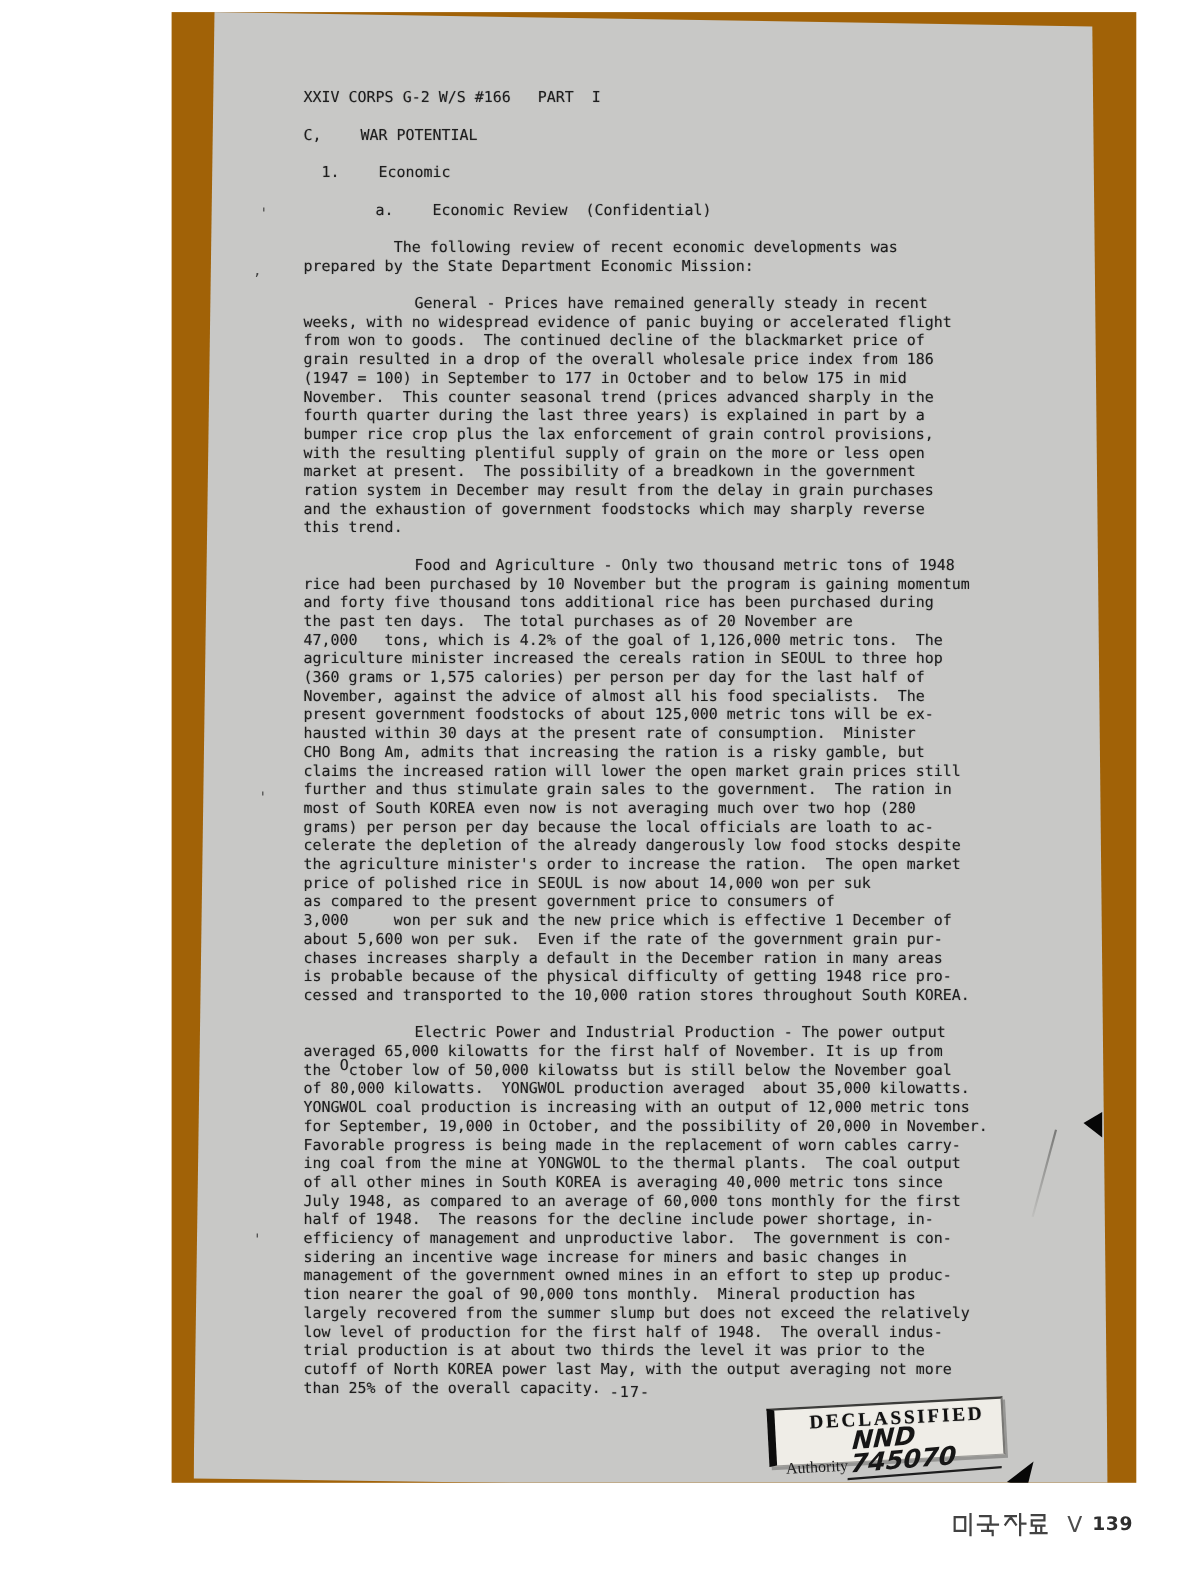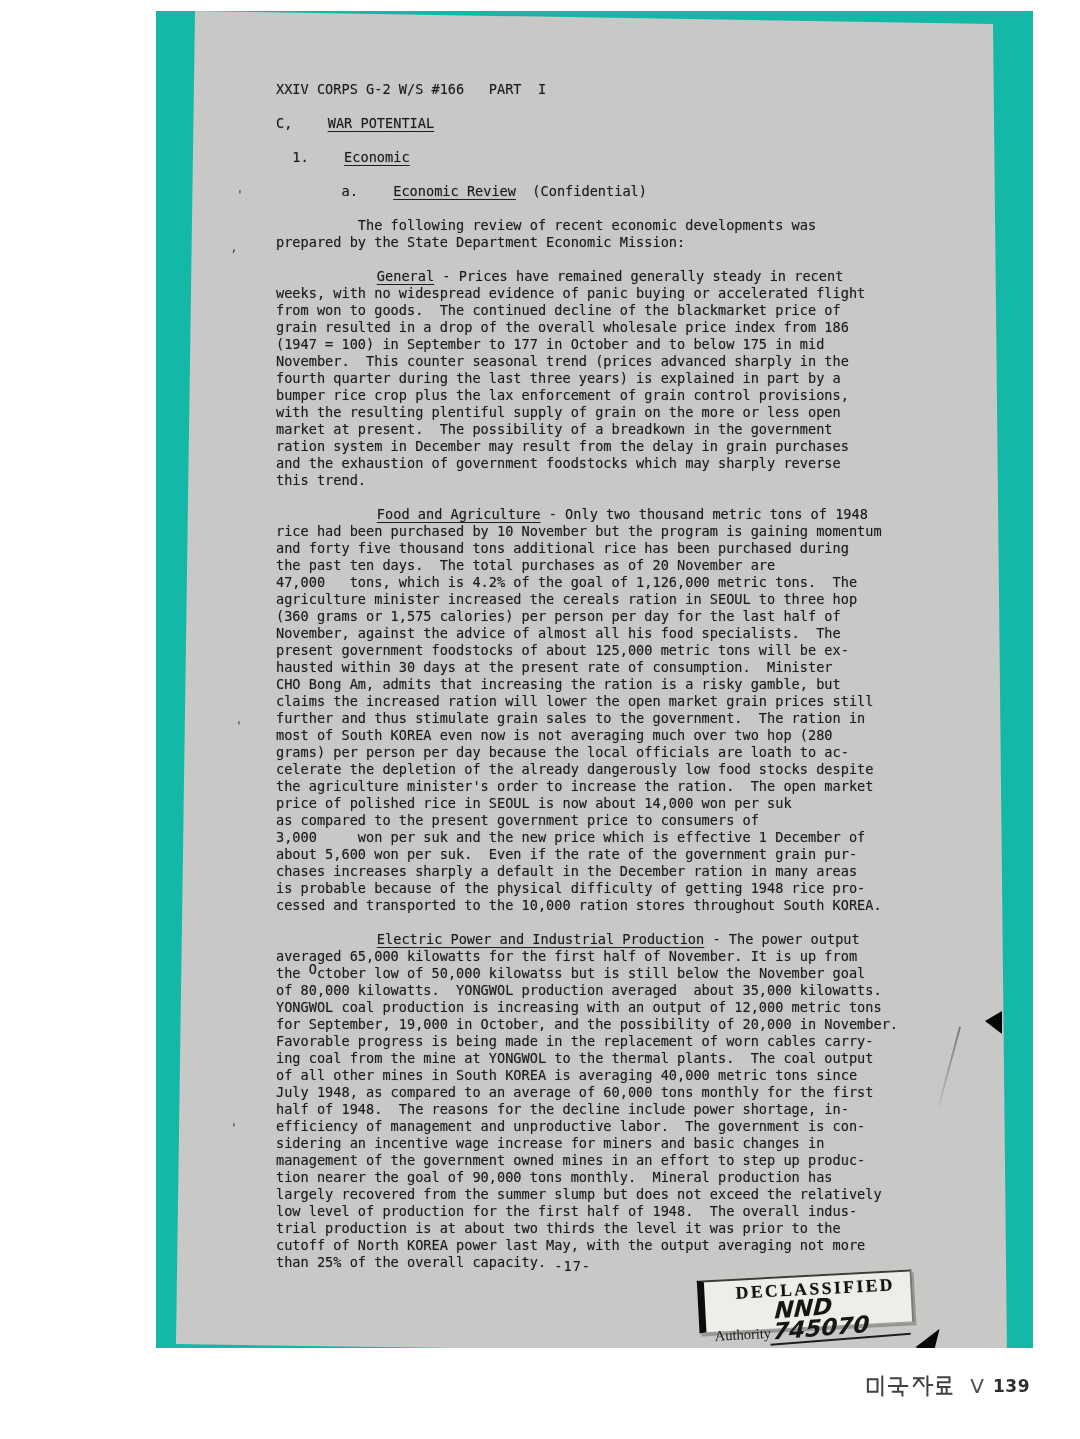--- a/index.html
+++ b/index.html
@@ -1,21 +1,21 @@
 <!DOCTYPE html>
 <html><head>
 <meta charset="utf-8">
 <style>
   html,body{margin:0;padding:0;background:#ffffff;}
   body{position:relative;width:1080px;height:1439px;overflow:hidden;
        font-family:"DejaVu Sans Mono",monospace;}
 
   
   .scan-frame{position:absolute;left:156px;top:11px;width:877px;height:1337px;
-              background:#14b8a6;overflow:hidden;}
+              background:#a16207;overflow:hidden;}
 
   
   .page{position:absolute;left:0;top:0;width:877px;height:1337px;
         background-color:#c8c8c6;
         background-image:
           radial-gradient(circle 1.6px at 430px 168px,#5d5d5b 0 1px,transparent 1.4px),
           radial-gradient(circle 1.4px at 525px 212px,#6e6e6c 0 .9px,transparent 1.3px),
           radial-gradient(circle 1.2px at 648px 112px,#767674 0 .8px,transparent 1.2px),
           radial-gradient(circle 1.5px at 706px 296px,#57575  5 0 1px,transparent 1.4px),
           radial-gradient(circle 1.2px at 757px 252px,#6a6a68 0 .8px,transparent 1.2px),
@@ -28,21 +28,21 @@
           radial-gradient(circle 1.3px at 562px 64px,#717171 0 .8px,transparent 1.2px),
           radial-gradient(circle 1.2px at 762px 472px,#6c6c6a 0 .8px,transparent 1.2px),
           linear-gradient(97deg,#bcbcba 0%,#c7c7c5 22%,#cdcdcb 52%,#c9c9c7 76%,#c1c1bf 100%);
         clip-path:polygon(39px 0px,837px 13px,851px 1345px,20px 1333px);}
 
   
   .typewritten{position:absolute;left:120px;top:70px;
                font-size:13.6px;line-height:17px;white-space:pre;
                color:#1e1e1e;text-shadow:0 0 1px rgba(28,28,28,.45);}
   .tline{height:17px;}
-  .seg-u{text-decoration:underline;text-decoration-thickness:1.2px;text-underline-offset:3px;padding-left:19px;}
+  .seg-u{text-decoration-thickness:1.2px;text-underline-offset:3px;padding-left:19px;}
   .seg-r{position:relative;top:-4.5px;}
   .seg-l{position:relative;top:4px;letter-spacing:1px;}
 
   
   .margin-mark{position:absolute;font-size:13px;color:#2e2e2e;opacity:.85;
                font-family:"DejaVu Sans Mono",monospace;}
 
   
   .stamp{position:absolute;left:542px;top:1264px;width:206px;height:50px;
          background:#efede7;transform:rotate(-3deg);

